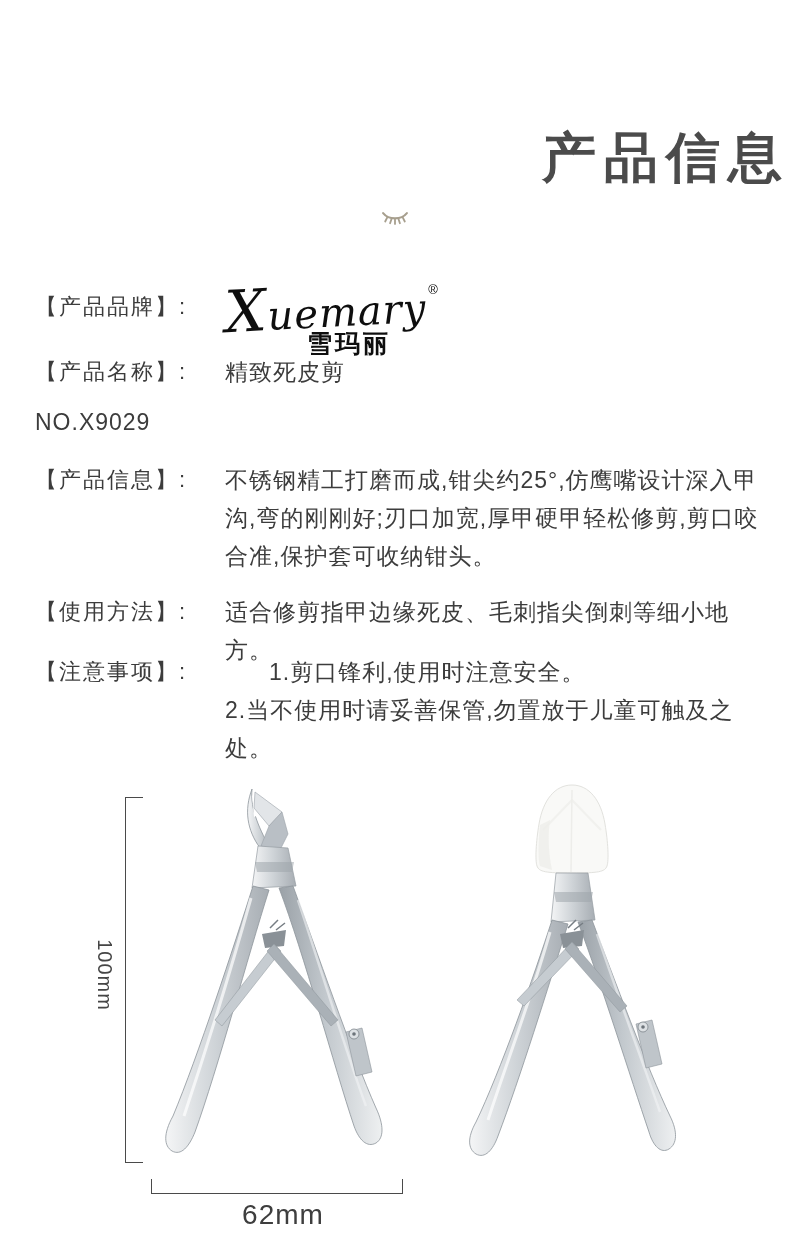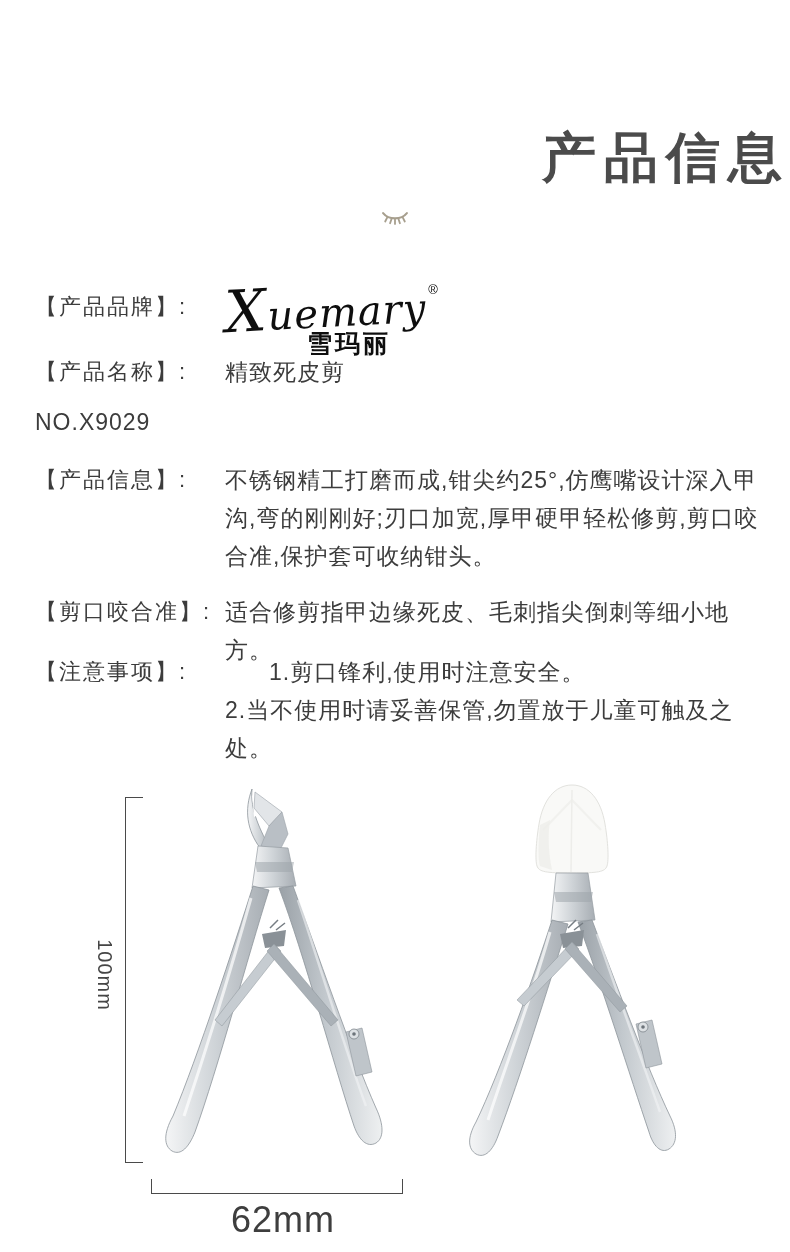--- a/index.html
+++ b/index.html
@@ -37,21 +37,21 @@
   .v-line{left:125px;top:797px;width:1px;height:366px;}
   .v-tick-top{left:125px;top:797px;width:18px;height:1px;}
   .v-tick-bottom{left:125px;top:1162px;width:18px;height:1px;}
   .h-line{left:151px;top:1193px;width:252px;height:1px;}
   .h-tick-left{left:151px;top:1179px;width:1px;height:15px;}
   .h-tick-right{left:402px;top:1179px;width:1px;height:15px;}
   .dim-height-label{position:absolute;left:104px;top:975px;
                     transform:translate(-50%,-50%) rotate(90deg);
                     font-size:20px;color:#454545;letter-spacing:1px;white-space:nowrap;}
   .dim-width-label{position:absolute;left:283px;top:1199px;transform:translateX(-50%);
-                   font-size:36px;color:#3e3e3e;letter-spacing:1px;}
+                   font-size:28px;color:#3e3e3e;letter-spacing:1px;}
 
   .nipper-left{position:absolute;left:148px;top:786px;}
   .nipper-right{position:absolute;left:448px;top:780px;}
 </style>
 </head>
 <body>
 
 <div class="page">
 
   <h1 class="title">产品信息</h1>
@@ -85,21 +85,21 @@
   <div class="row row-model">
     <span class="value">NO.X9029</span>
   </div>
 
   <div class="row row-material">
     <span class="label">【产品信息】:</span>
     <span class="value">不锈钢精工打磨而成,钳尖约25°,仿鹰嘴设计深入甲沟,弯的刚刚好;刃口加宽,厚甲硬甲轻松修剪,剪口咬合准,保护套可收纳钳头。</span>
   </div>
 
   <div class="row row-usage">
-    <span class="label">【剪口咬合准】:</span>
+    <span class="label">【使用方法】:</span>
     <span class="value">适合修剪指甲边缘死皮、毛刺指尖倒刺等细小地方。</span>
   </div>
 
   <div class="row row-notice">
     <span class="label">【注意事项】:</span>
     <span class="value">
       <span style="display:block;margin-left:44px;">1.剪口锋利,使用时注意安全。</span>
       <span style="display:block;">2.当不使用时请妥善保管,勿置放于儿童可触及之处。</span>
     </span>
   </div>

